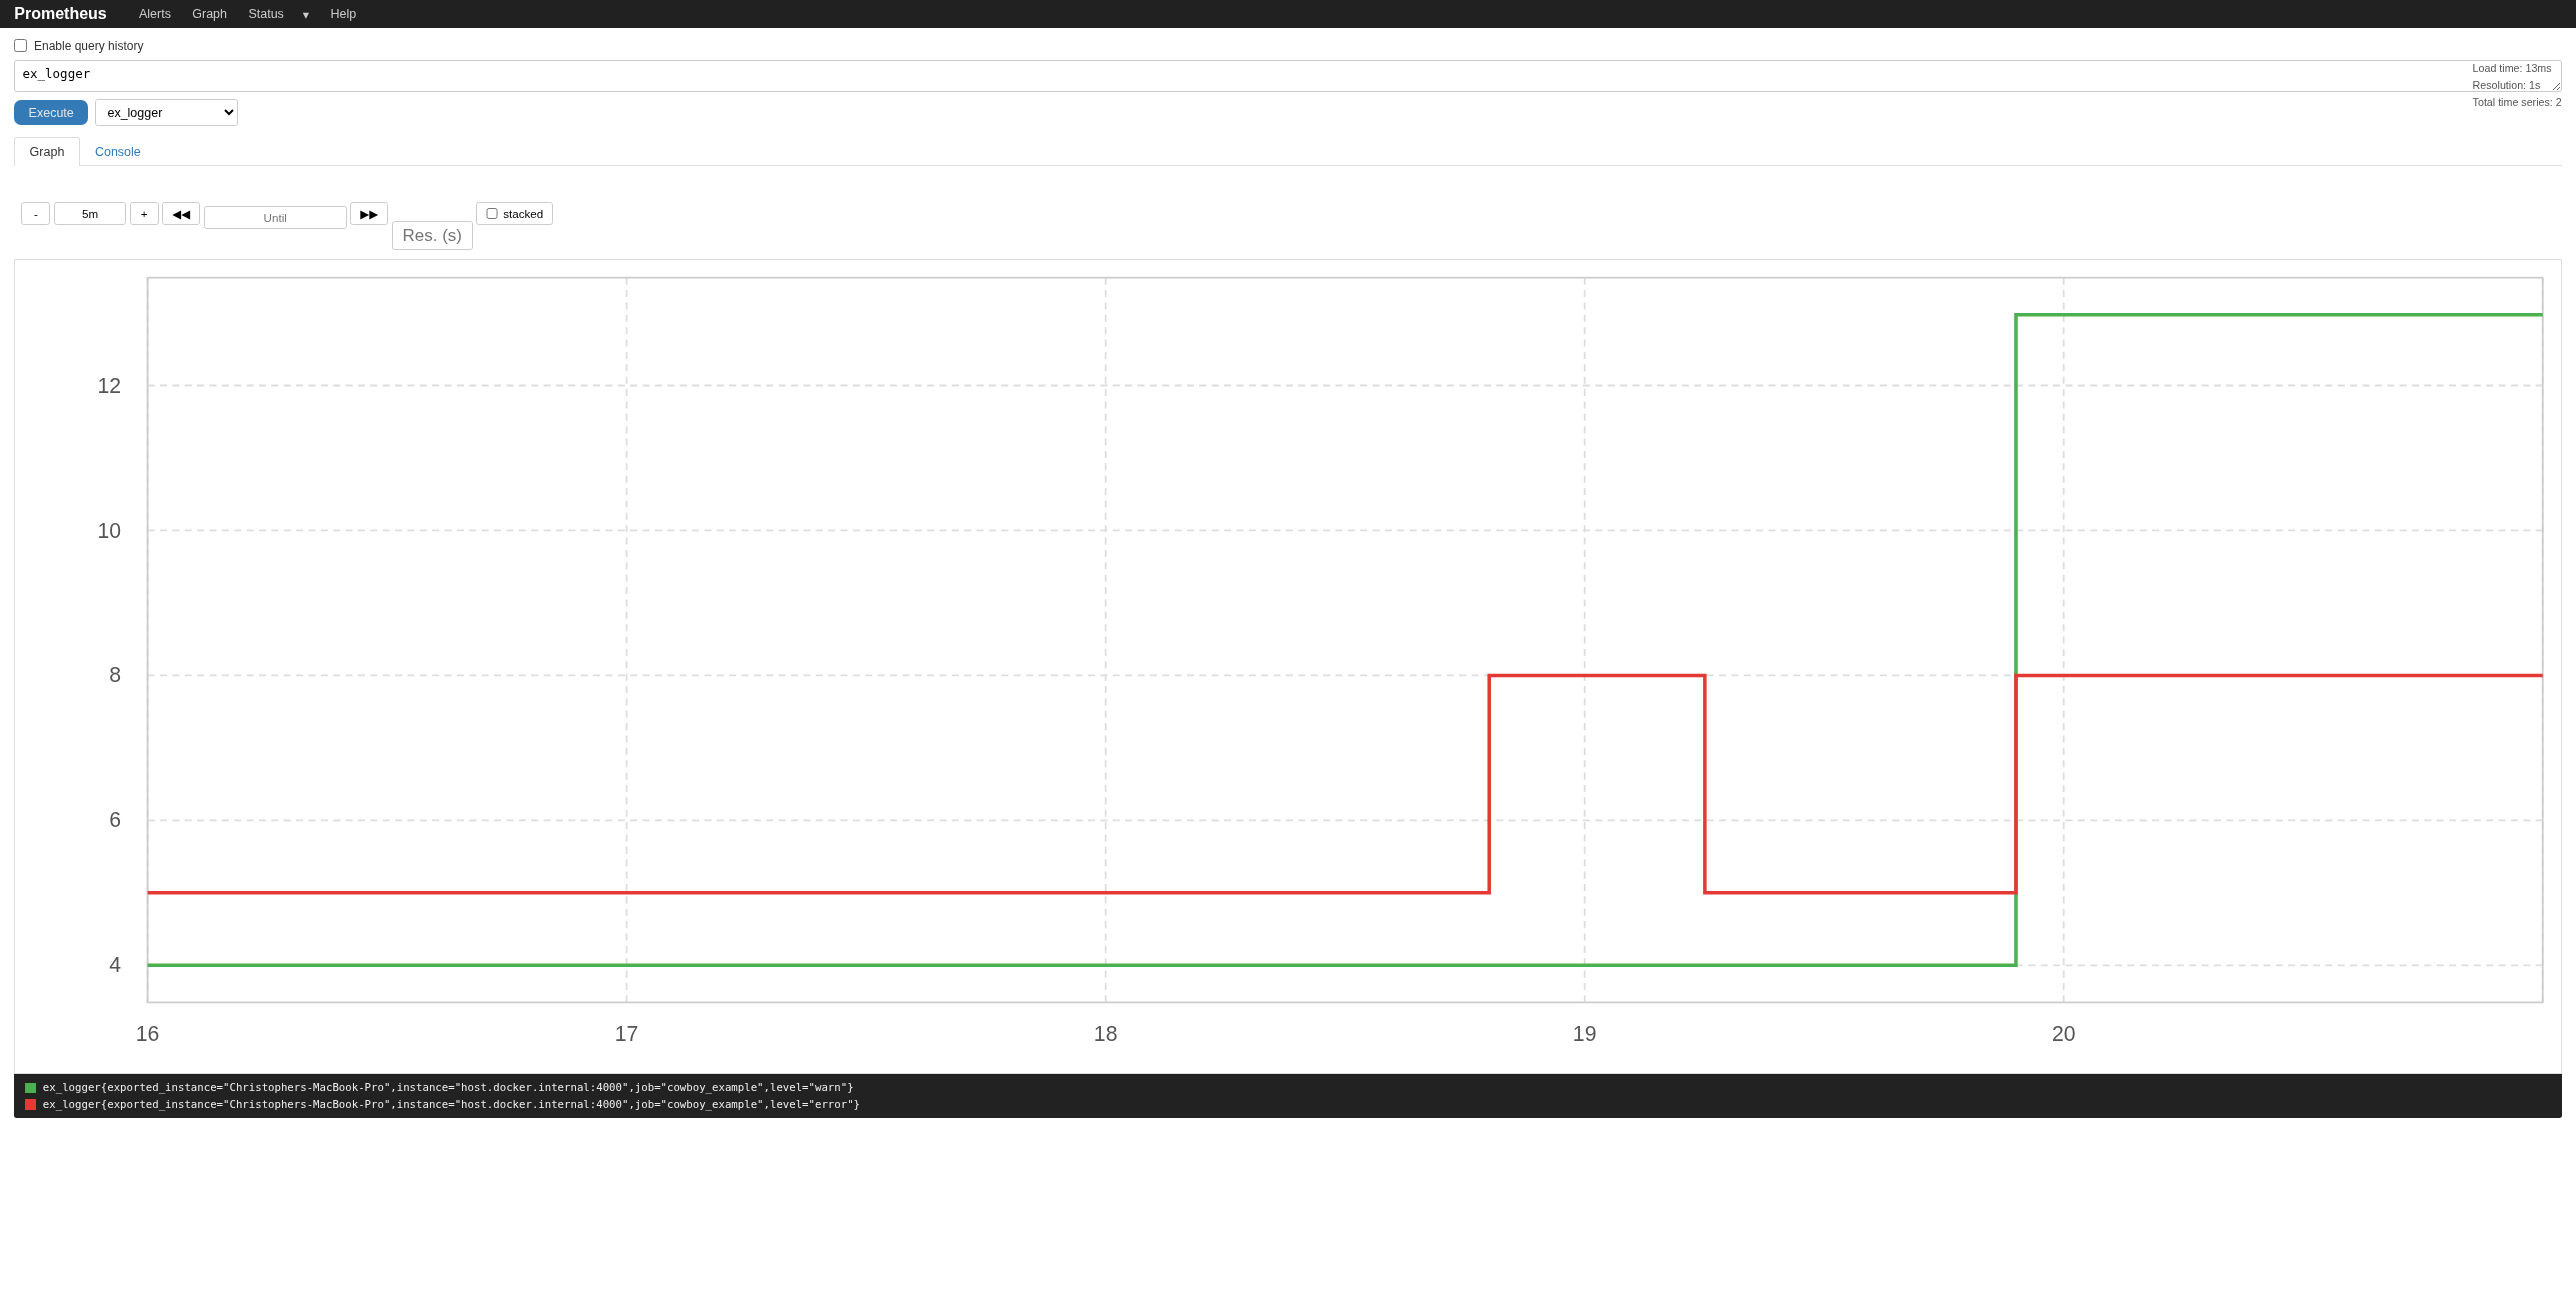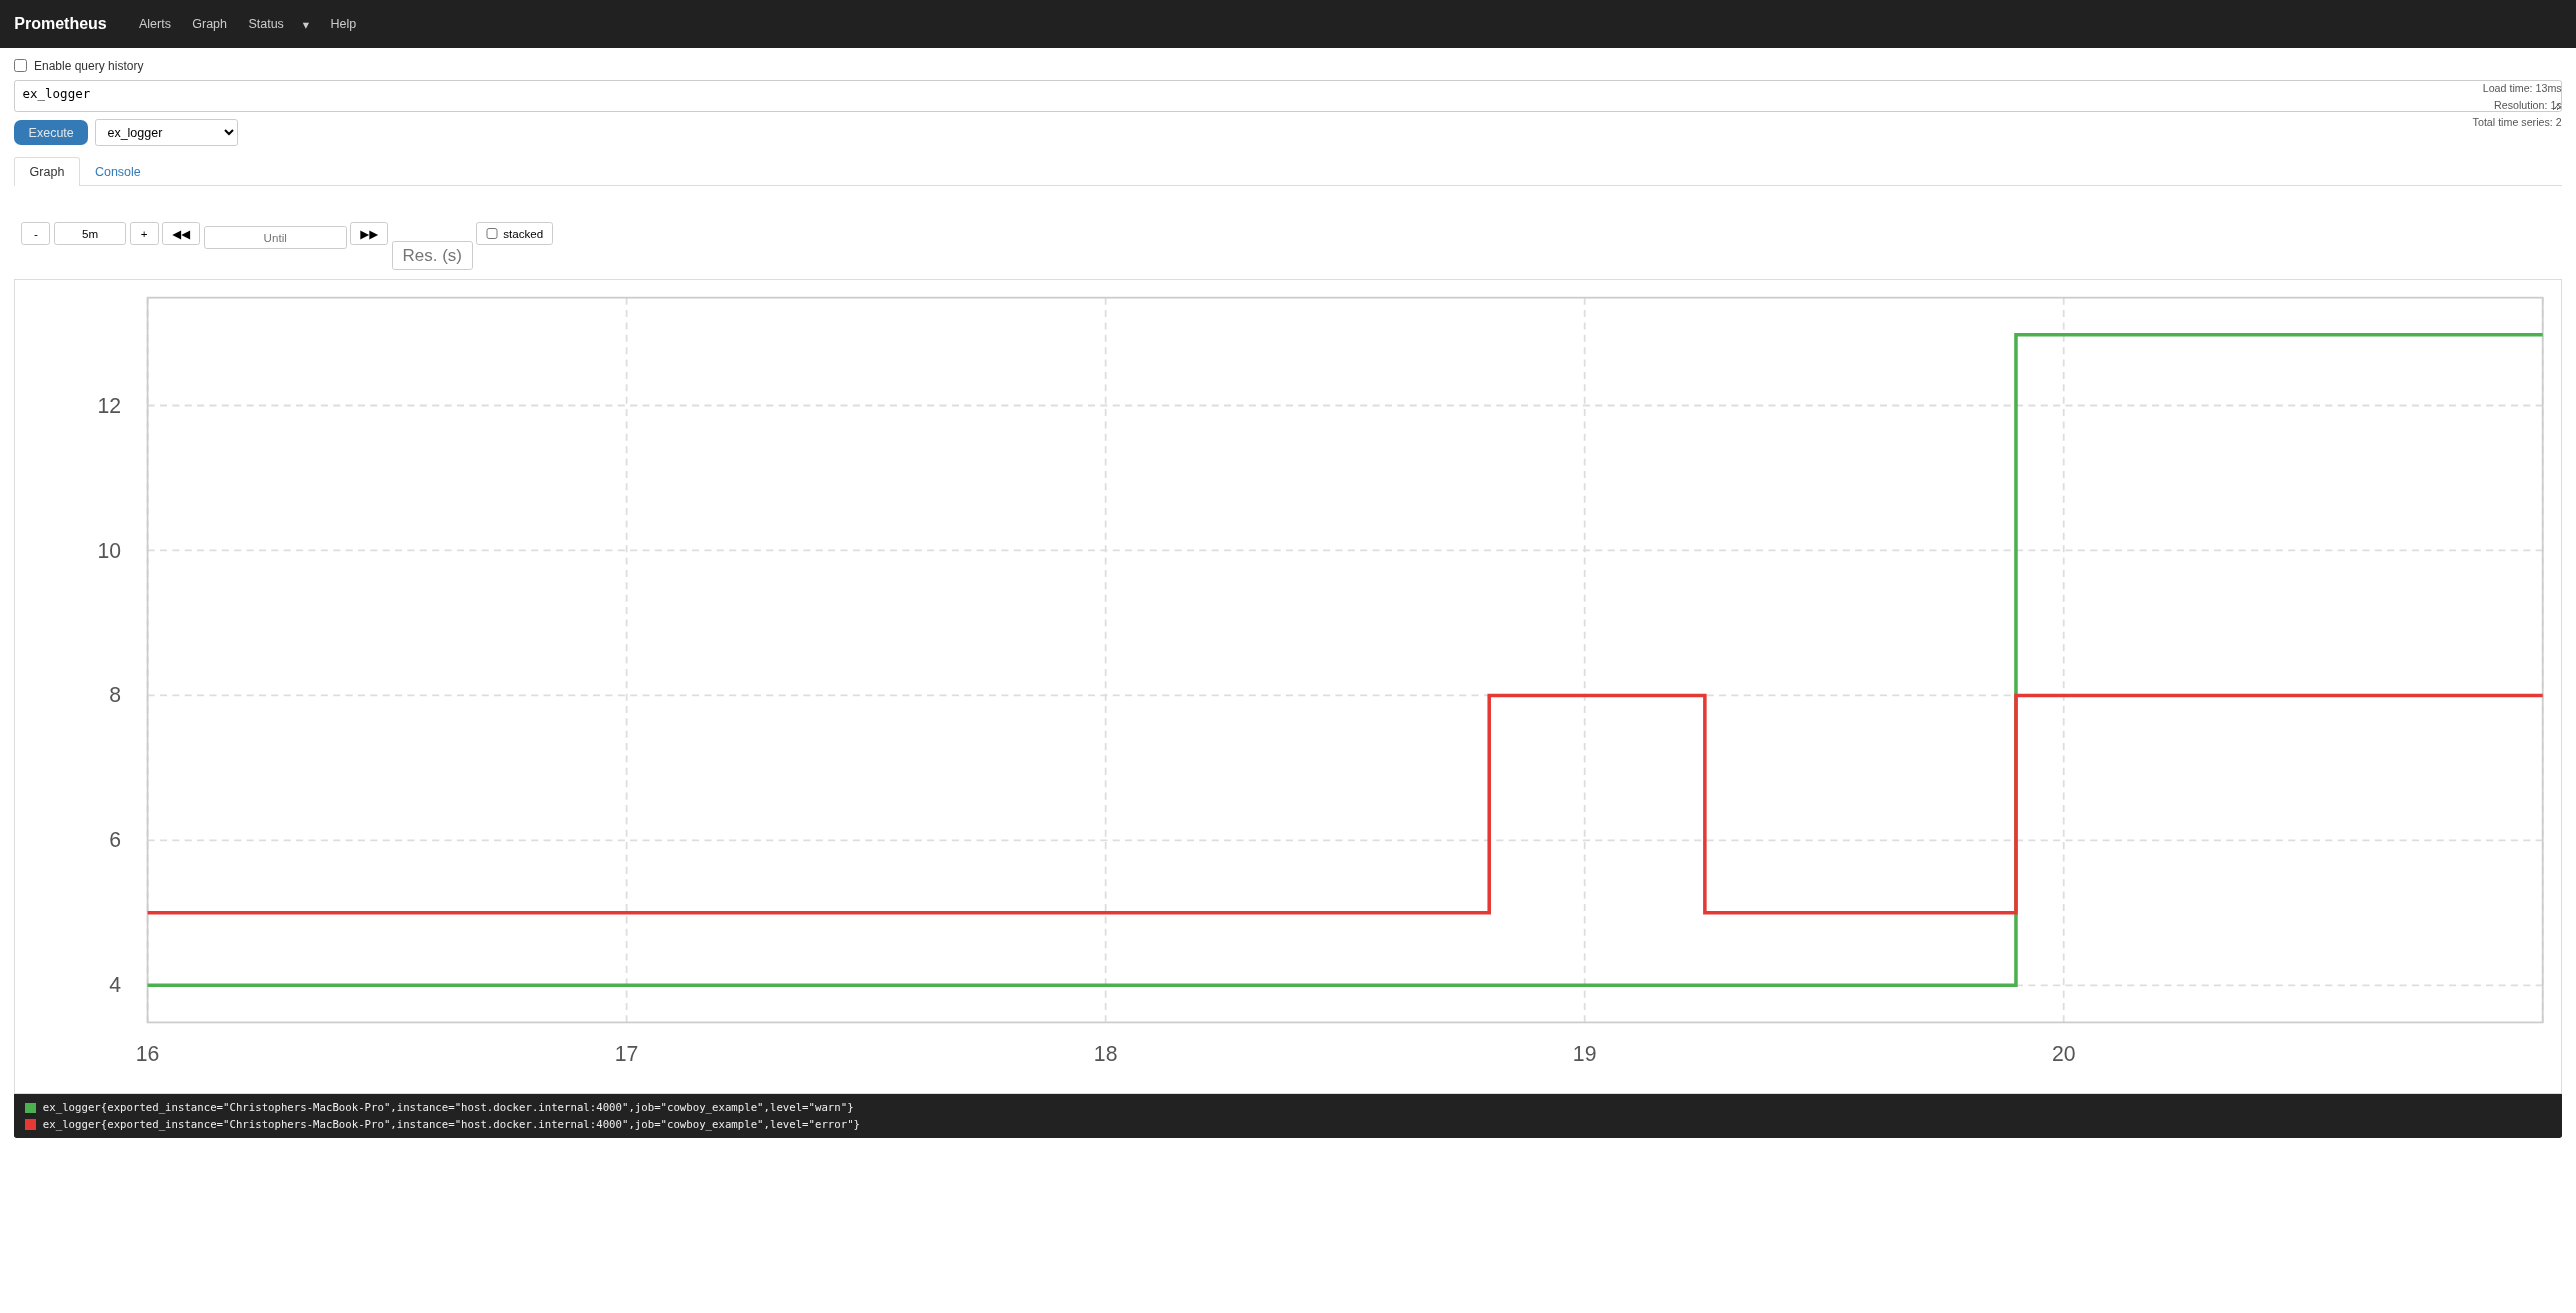--- a/index.html
+++ b/index.html
@@ -5,21 +5,21 @@
     * { box-sizing: border-box; margin: 0; padding: 0; }
     body { font-family: -apple-system, BlinkMacSystemFont, 'Segoe UI', Helvetica, Arial, sans-serif; font-size: 12.5px; background: #fff; color: #333; }
 
     
     .navbar {
       background: #212121;
       color: #fff;
       display: flex;
       align-items: center;
       padding: 0 14.3px;
-      height: 48px;
+      height: 28px;
     }
     .navbar-brand {
       font-size: 16px;
       font-weight: bold;
       color: #fff;
       margin-right: 21.5px;
     }
     .navbar-item {
       color: #ccc;
       padding: 0 10.7px;
@@ -74,21 +74,21 @@
       resize: vertical;
       min-height: 32px;
       max-height: 107px;
       outline: none;
     }
 
     .stats-area {
       position: absolute;
       right: 0;
       top: 0;
-      text-align: right;
+      text-align: left;
       font-size: 10.7px;
       color: #555;
       line-height: 1.6;
     }
 
     
     .execute-row {
       display: flex;
       align-items: center;
       gap: 7.2px;

